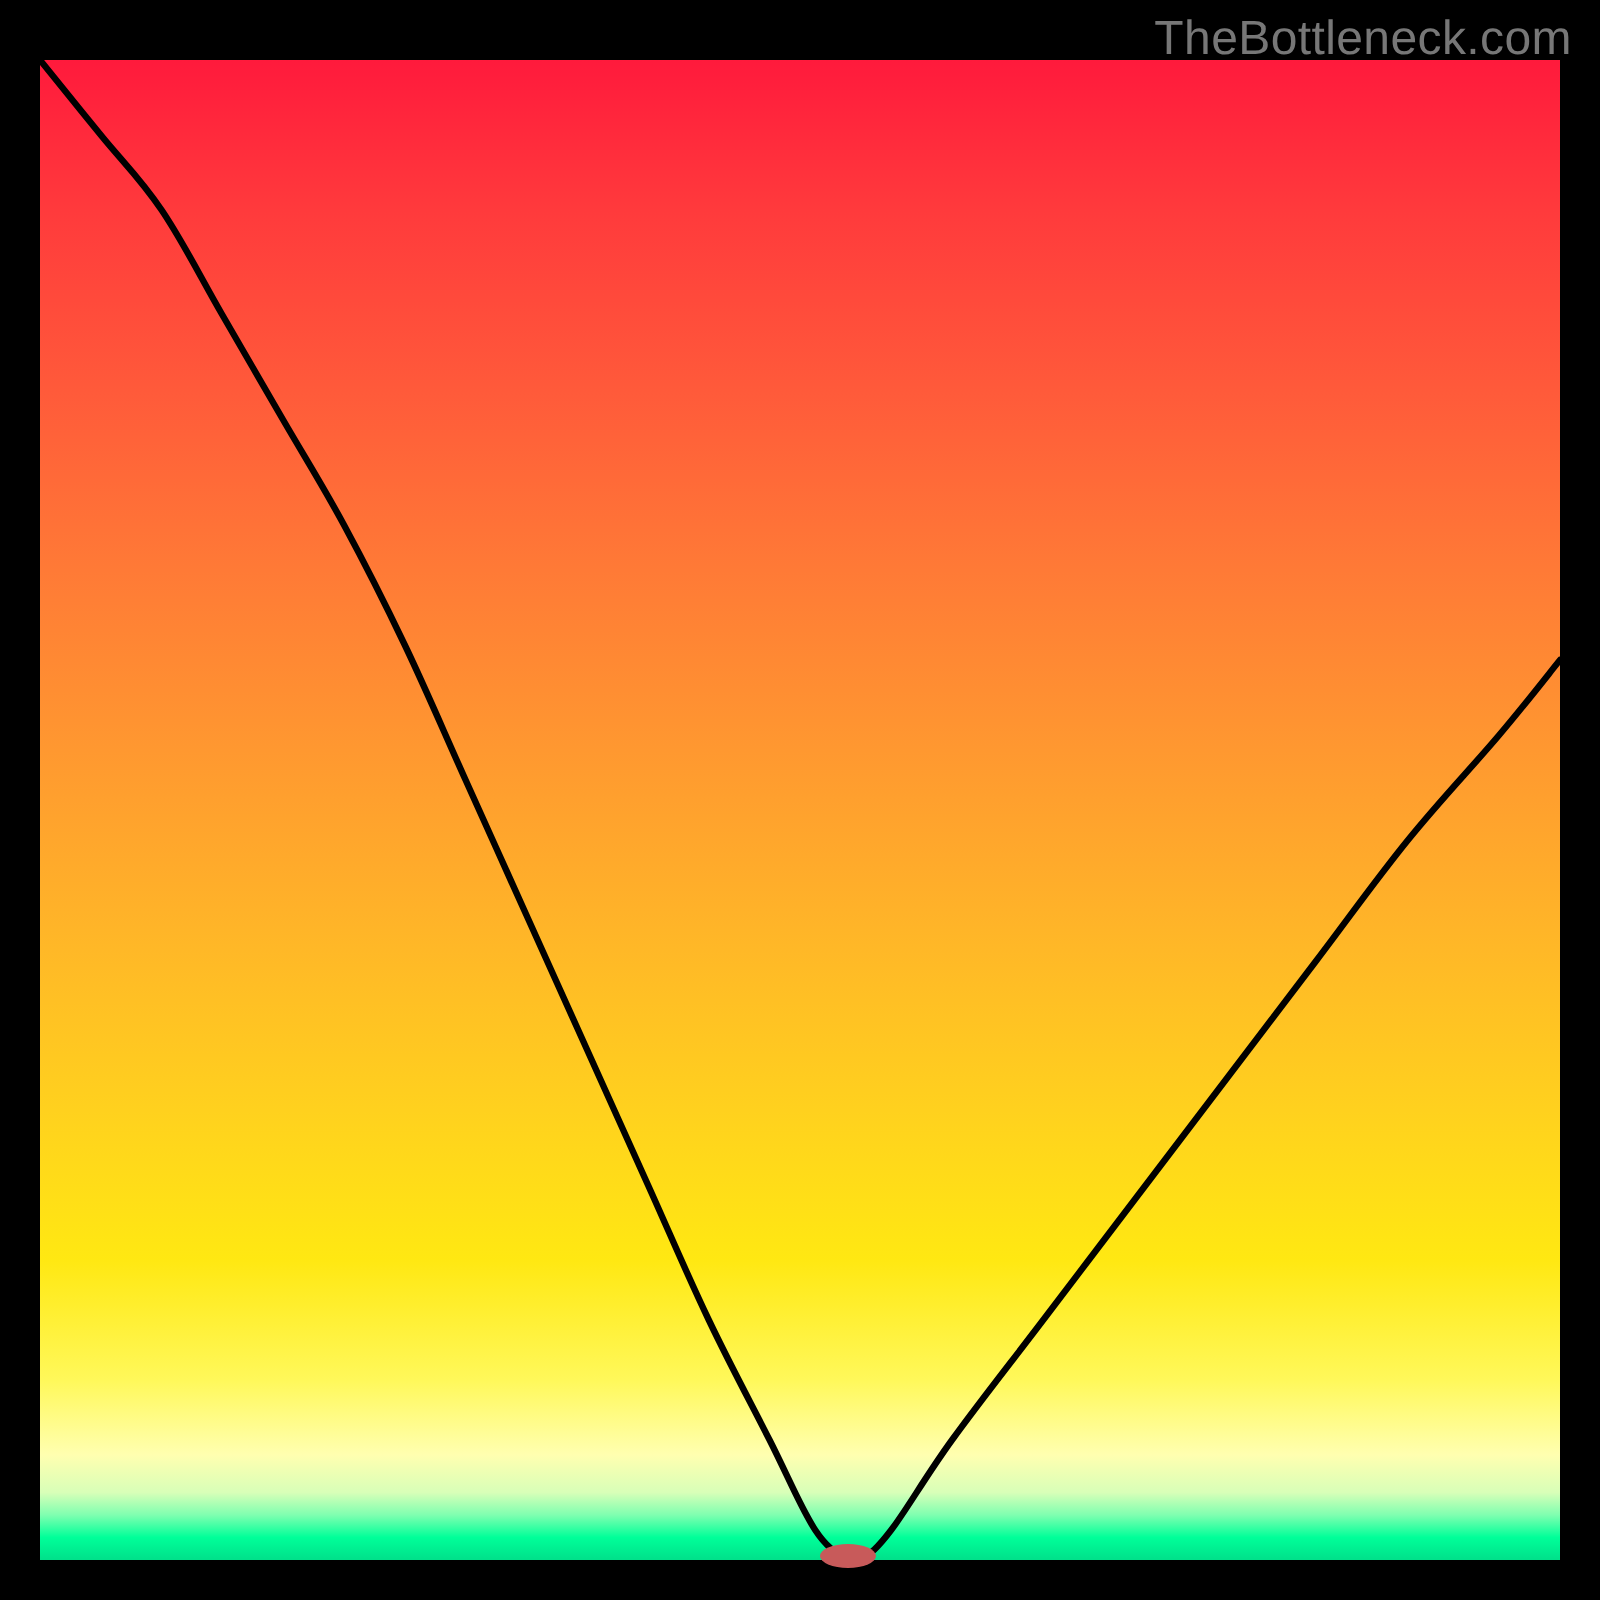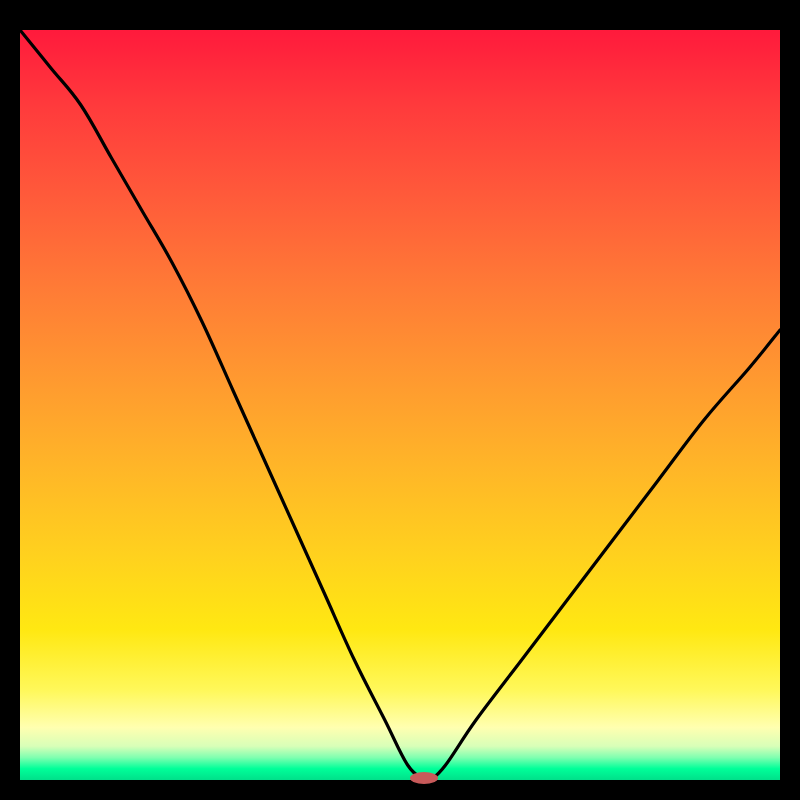--- a/index.html
+++ b/index.html
@@ -66,20 +66,21 @@
     border-radius: 50% / 50%;
     background: #c85a5a;
     z-index: 12;
   }
 </style>
 </head>
 <body>
 
 <div class="frame">
 
+  <div class="watermark">TheBottleneck.com</div>
 
   <div class="plot">
 
     <svg class="curve" viewBox="0 0 760 750" preserveAspectRatio="none">
       <path id="curve-path" d="M 0 0 C 5.472 6.75, 19.456000000000003 24, 30.400000000000002 37.5 C 41.344 51, 49.85600000000001 58.8, 60.800000000000004 75 C 71.744 91.2, 80.256 108.6, 91.2 127.5 C 102.144 146.4, 110.656 161.1, 121.60000000000001 180 C 132.544 198.9, 141.056 212.25, 152 232.5 C 162.944 252.75, 171.45600000000002 269.55, 182.4 292.5 C 193.344 315.45, 201.85600000000002 335.7, 212.8 360 C 223.744 384.3, 232.25600000000003 403.2, 243.20000000000002 427.5 C 254.144 451.8, 262.65599999999995 470.7, 273.59999999999997 495 C 284.544 519.3, 293.056 538.2, 304 562.5 C 314.944 586.8, 323.45599999999996 607.05, 334.4 630 C 345.344 652.95, 355.224 671.1, 364.8 690 C 374.37600000000003 708.9, 380.4864 724.2, 387.6 735 C 394.71360000000004 745.8, 400.21600000000007 747.3, 404.32000000000005 750 C 408.42400000000004 752.7, 406.56960000000004 752.7, 410.40000000000003 750 C 414.23040000000003 747.3, 417.39200000000005 745.8, 425.6 735 C 433.808 724.2, 442.32 708.9, 456 690 C 469.68 671.1, 485.184 651.6, 501.6 630 C 518.016 608.4, 530.7839999999999 591.6, 547.1999999999999 570 C 563.616 548.4, 576.384 531.6, 592.8000000000001 510 C 609.2160000000001 488.4, 621.984 471.6, 638.4 450 C 654.8159999999999 428.4, 667.584 410.25, 684 390 C 700.416 369.75, 715.9200000000001 353.69999999999993, 729.6 337.49999999999994 C 743.28 321.29999999999995, 754.528 306.75, 760 300" fill="none" stroke="#000000" stroke-width="3.2" stroke-linecap="round" stroke-linejoin="round"></path>
     </svg>
 
     <div id="marker" class="bottom-blob" style="left: 390.32px; top: 742px; background: rgb(200, 90, 90);"></div>
 
   </div>

